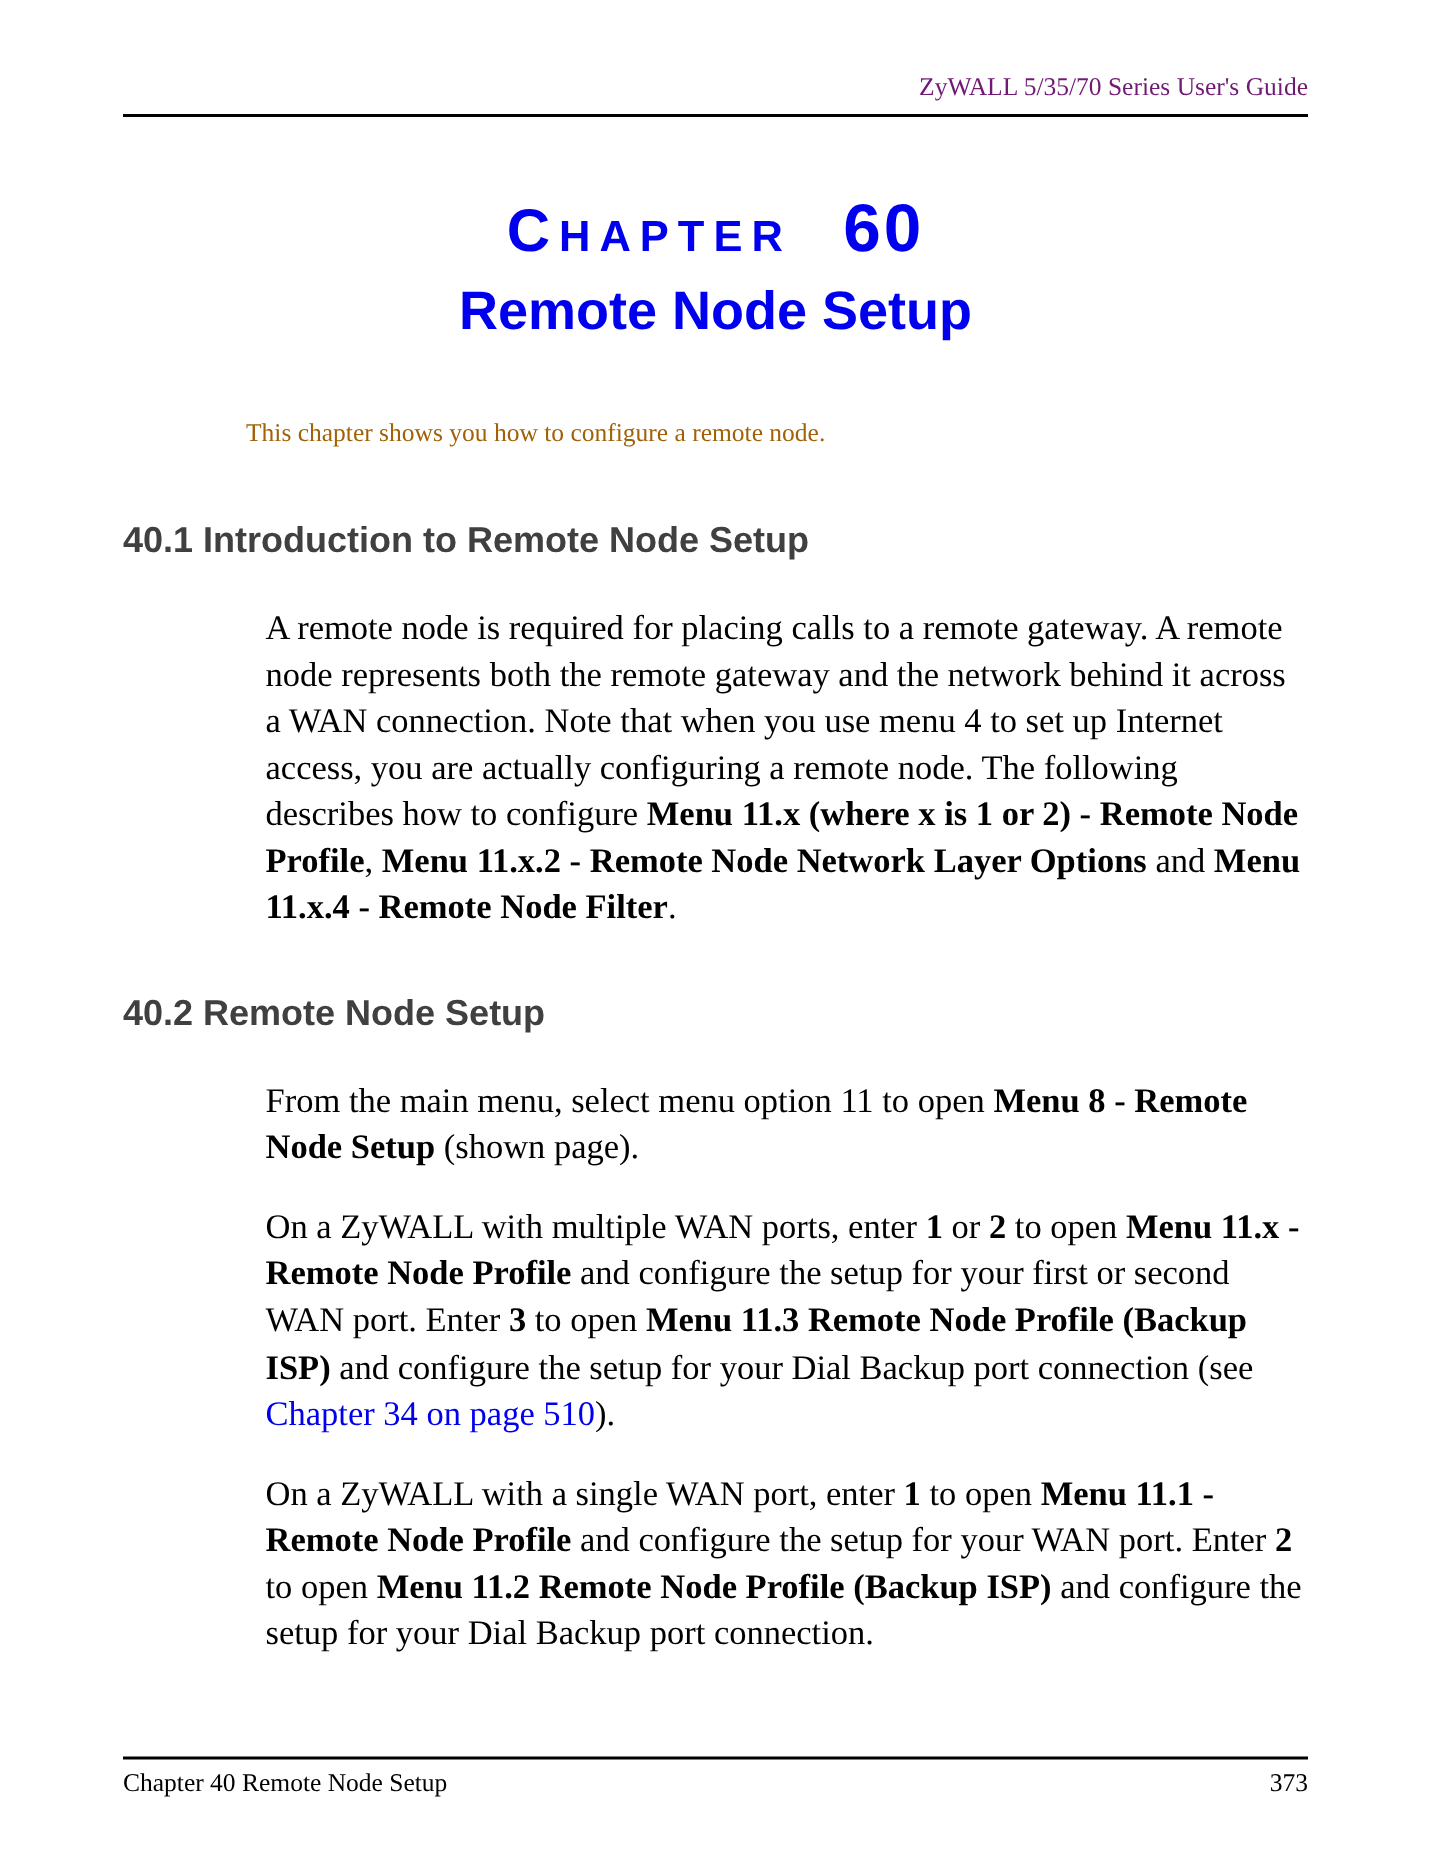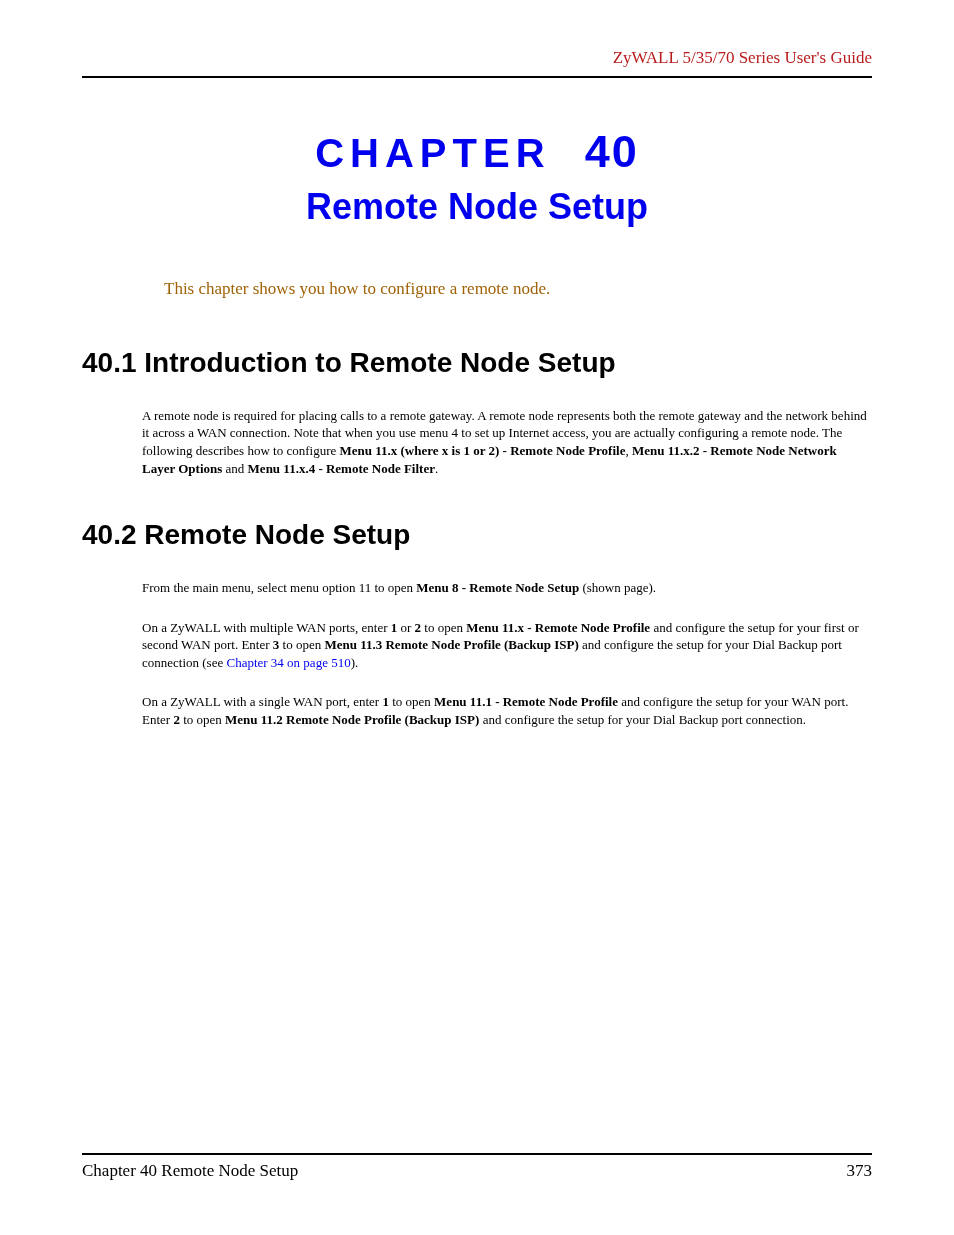--- a/index.html
+++ b/index.html
@@ -11,42 +11,42 @@
       font-family: 'Times New Roman', Times, serif;
       background: #ffffff;
       width: 954px;
       height: 1235px;
       position: relative;
       padding: 48px 82px 40px 82px;
     }
     .header-text {
       text-align: right;
       font-size: 17px;
-      color: #b91c1c;
+      color: #701a75;
       margin-bottom: 8px;
     }
     .header-rule {
       border: none;
       border-top: 2px solid #000;
       margin-bottom: 48px;
     }
     .chapter-label {
       text-align: center;
       font-family: Arial, Helvetica, sans-serif;
       font-weight: bold;
       color: #0000ee;
       font-size: 40px;
       letter-spacing: 6px;
       margin-bottom: 8px;
     }
     .chapter-label .small-c {
       font-size: 40px;
     }
     .chapter-label .hapter {
-      font-size: 40px;
+      font-size: 29px;
       letter-spacing: 6px;
     }
     .chapter-label .num {
       font-size: 45px;
       letter-spacing: 2px;
     }
     .chapter-title {
       text-align: center;
       font-family: Arial, Helvetica, sans-serif;
       font-weight: bold;
@@ -57,40 +57,40 @@
     .intro-para {
       font-size: 17px;
       color: #a16207;
       margin-left: 82px;
       margin-bottom: 46px;
       line-height: 1.35;
     }
     .section-heading {
       font-family: Arial, Helvetica, sans-serif;
       font-weight: bold;
-      font-size: 28px;
-      color: #000000;
+      font-size: 24px;
+      color: #404040;
       margin-bottom: 28px;
     }
     .body-para {
-      font-size: 13px;
+      font-size: 23px;
       color: #000;
-      margin-left: 60px;
+      margin-left: 95px;
       margin-bottom: 22px;
       line-height: 1.35;
     }
     .body-para b {
       font-weight: bold;
     }
     .link {
       color: #0000ee;
     }
     .footer {
       position: absolute;
-      bottom: 54px;
+      bottom: 36px;
       left: 82px;
       right: 82px;
     }
     .footer-rule {
       border: none;
       border-top: 2px solid #000;
       margin-bottom: 6px;
     }
     .footer-row {
       display: flex;
@@ -99,21 +99,21 @@
       color: #000;
     }
   </style>
 </head>
 <body>
 
 <div class="header-text">ZyWALL 5/35/70 Series User's Guide</div>
 <hr class="header-rule">
 
 <div class="chapter-label">
-  <span class="small-c">C</span><span class="hapter">HAPTER</span><span>&nbsp;&nbsp;</span><span class="num">40</span>
+  <span class="small-c">C</span><span class="hapter">HAPTER</span><span>&nbsp;&nbsp;</span><span class="num">60</span>
 </div>
 <div class="chapter-title">Remote Node Setup</div>
 
 <p class="intro-para">This chapter shows you how to configure a remote node.</p>
 
 <h2 class="section-heading">40.1  Introduction to Remote Node Setup</h2>
 
 <p class="body-para">
   <span>A remote node is required for placing calls to a remote gateway. A remote node represents both the remote gateway and the network behind it across a WAN connection. Note that when you use menu 4 to set up Internet access, you are actually configuring a remote node. The following describes how to configure </span><b>Menu 11.x (where x is 1 or 2) - Remote Node Profile</b><span>, </span><b>Menu 11.x.2 - Remote Node Network Layer Options</b><span> and </span><b>Menu 11.x.4 - Remote Node Filter</b><span>.</span>
 </p>

